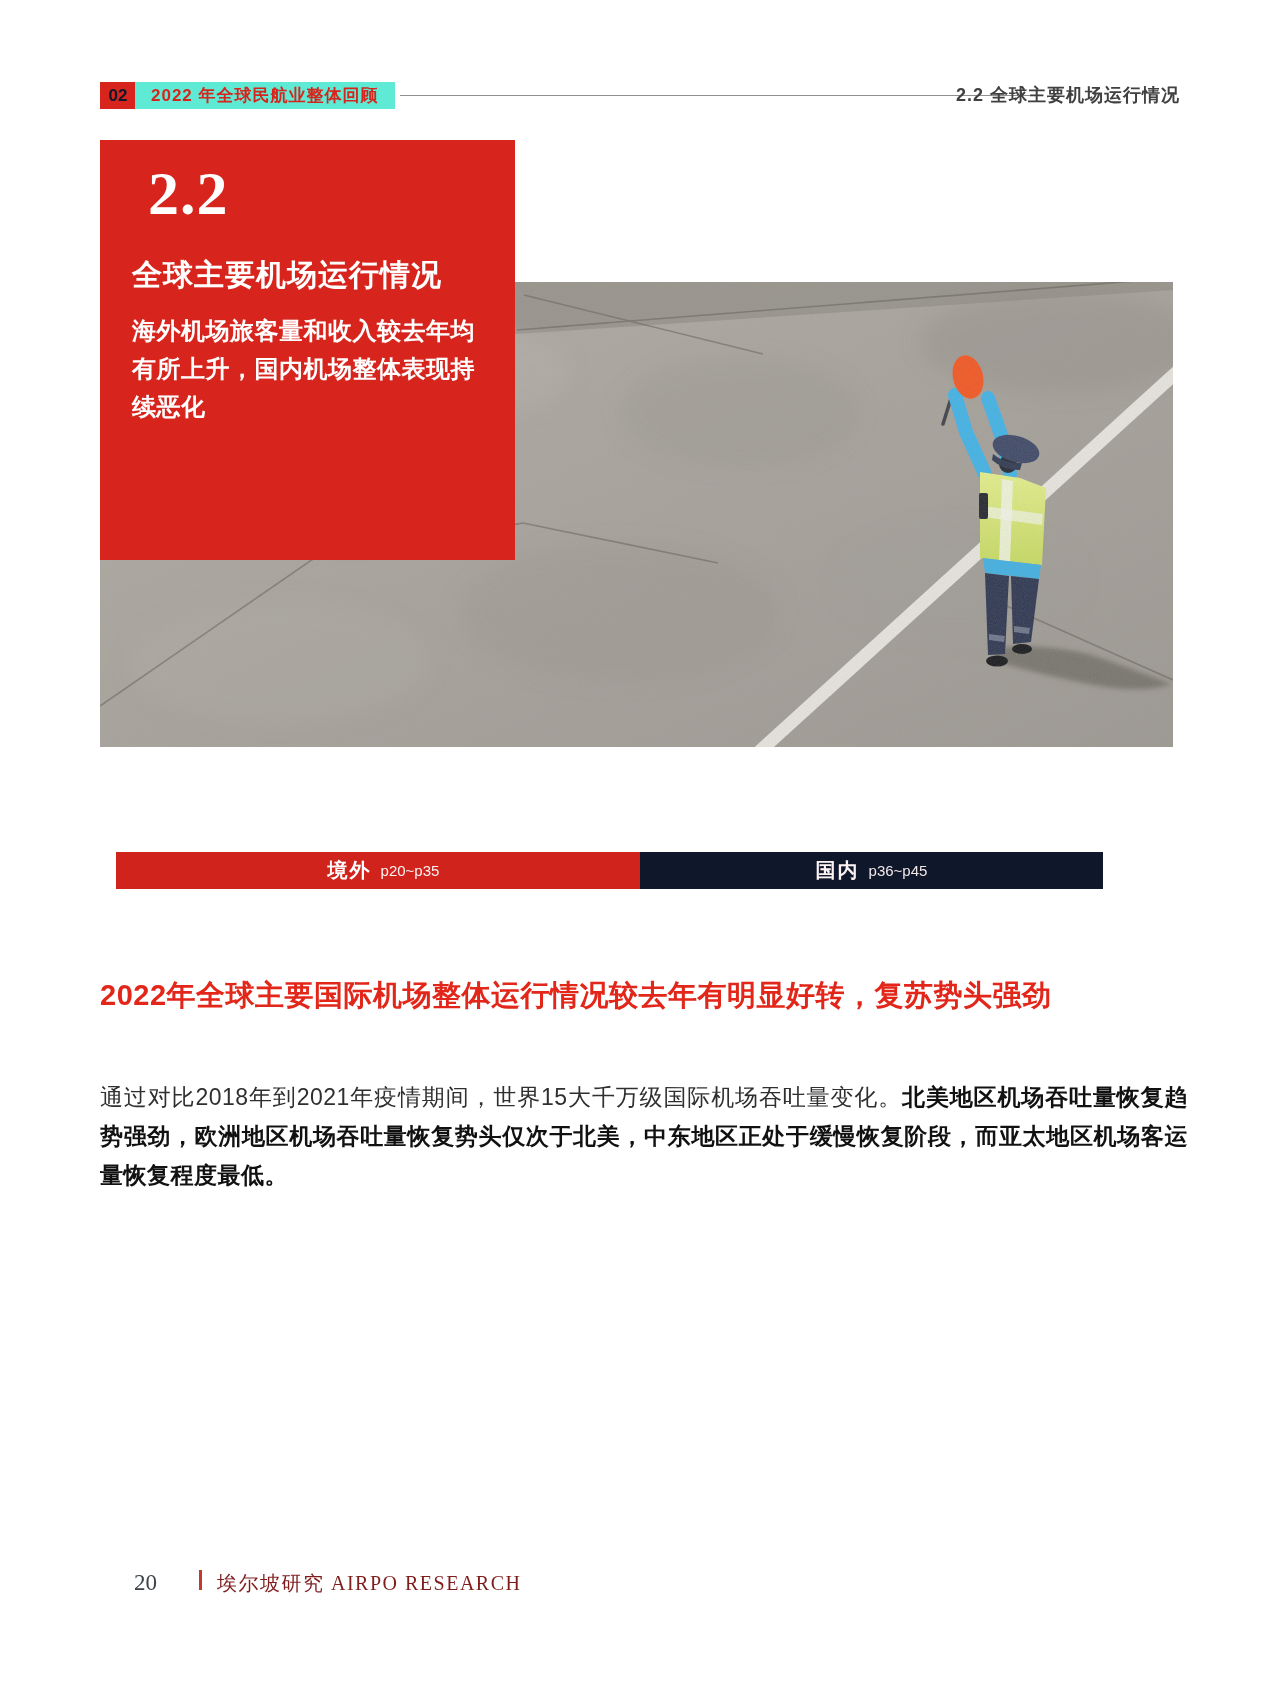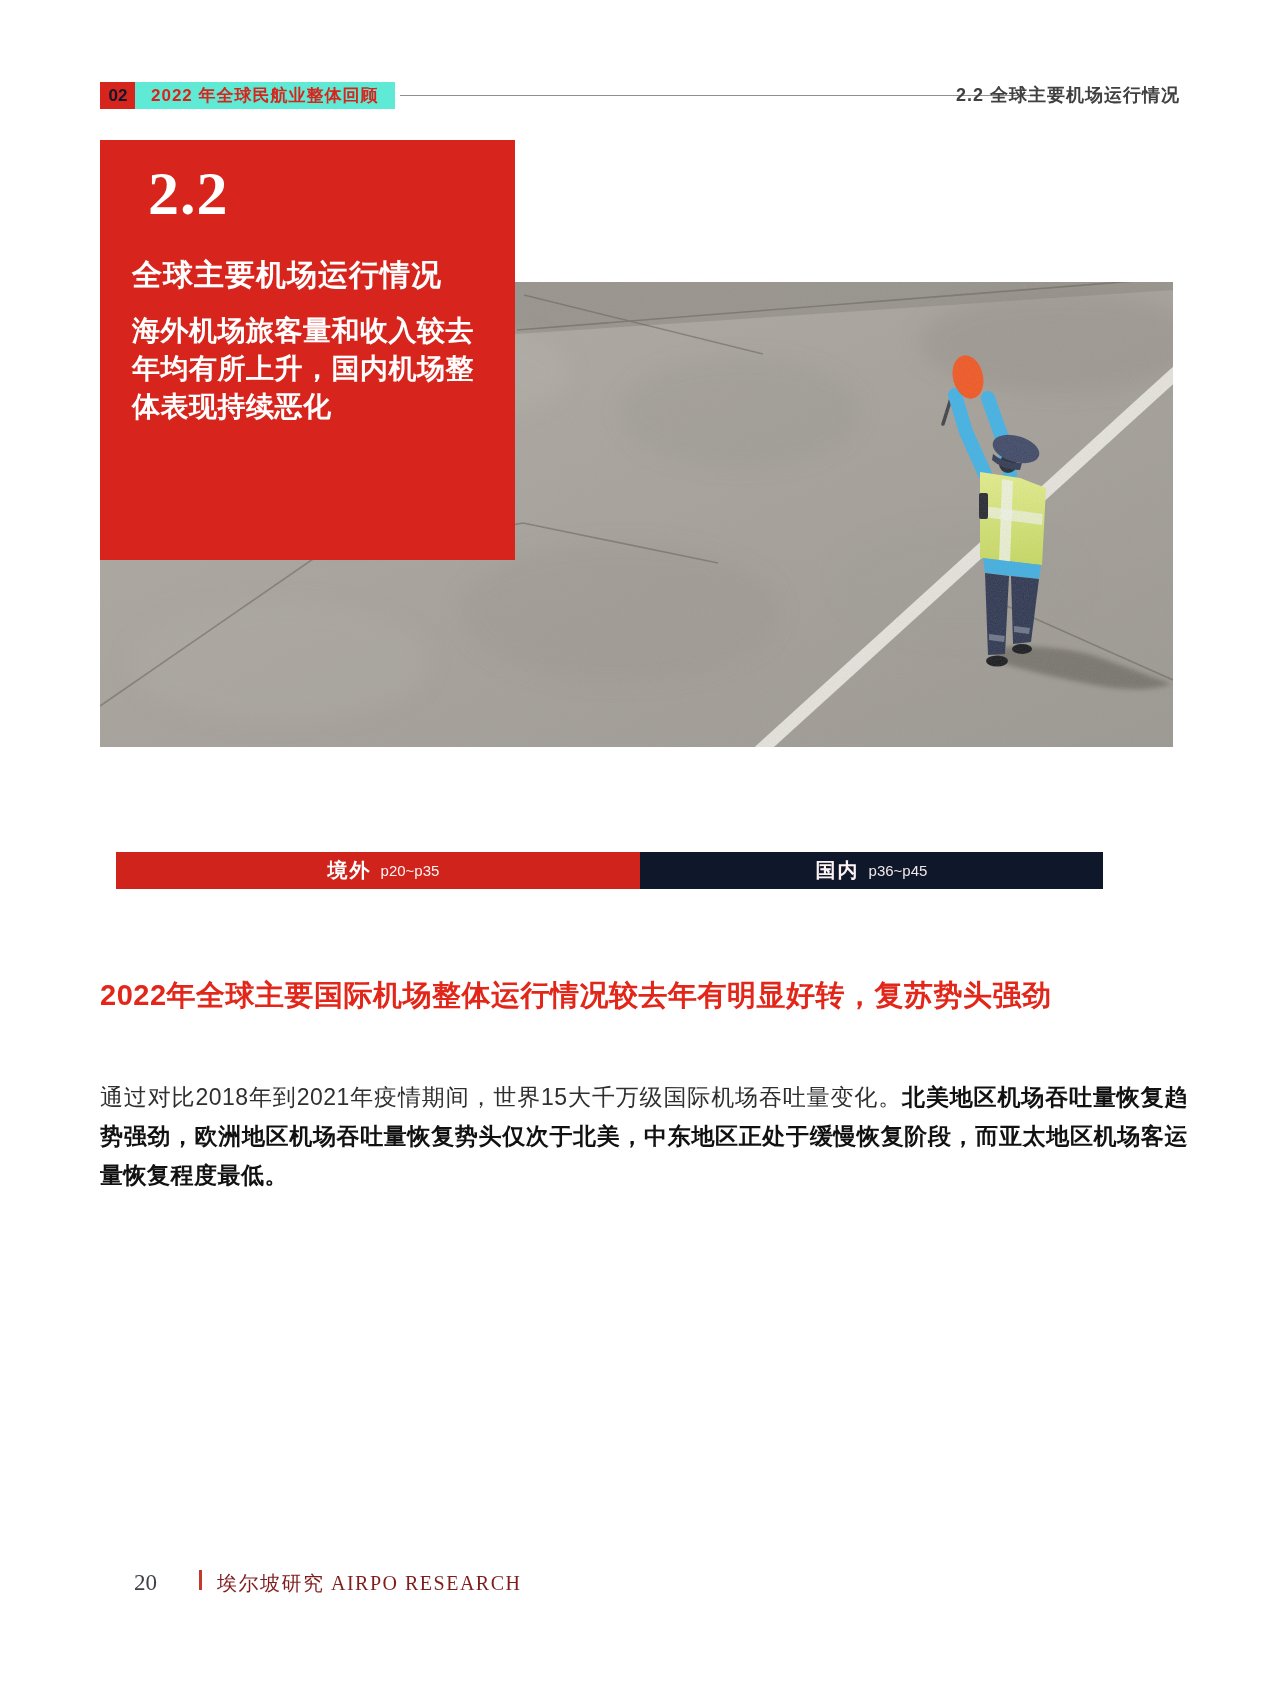--- a/index.html
+++ b/index.html
@@ -15,21 +15,21 @@
   .header-rule{position:absolute;left:300px;top:15px;width:640px;height:0;border-top:1.5px solid #8f8f8f;}
   .section-label{position:absolute;right:0;top:3px;color:#404040;font-size:18px;font-weight:bold;letter-spacing:1px;}
 
   
   .photo{position:absolute;left:100px;top:282px;width:1073px;height:465px;}
   .photo svg{display:block;}
   .red-card{position:absolute;left:100px;top:140px;width:415px;height:420px;background:#d7251d;color:#ffffff;}
   .red-card .num{position:absolute;left:48px;top:18px;font-family:"Liberation Serif",serif;
         font-size:62px;font-weight:bold;letter-spacing:1px;}
   .red-card h1{position:absolute;left:32px;top:115px;margin:0;font-size:30px;font-weight:bold;letter-spacing:1px;}
-  .red-card p{position:absolute;left:32px;top:172px;margin:0;width:352px;font-size:28px;font-weight:bold;
+  .red-card p{position:absolute;left:32px;top:172px;margin:0;width:352px;font-size:24px;font-weight:bold;
         line-height:38px;letter-spacing:0.5px;}
 
   
   .tabs{position:absolute;left:100px;top:852px;width:1003px;height:37px;}
   .tab{position:absolute;top:0;height:37px;display:flex;align-items:center;justify-content:center;
         gap:9px;cursor:pointer;}
   .tab-overseas{left:0;width:535px;background:#cf231c;margin-left:16px;}
   .tab-domestic{left:540px;width:463px;background:#0f172a;}
   .tab .tab-label{color:#ffffff;font-size:20px;font-weight:bold;letter-spacing:2px;}
   .tab .tab-pages{color:#ffffff;font-size:15px;opacity:.95;}

